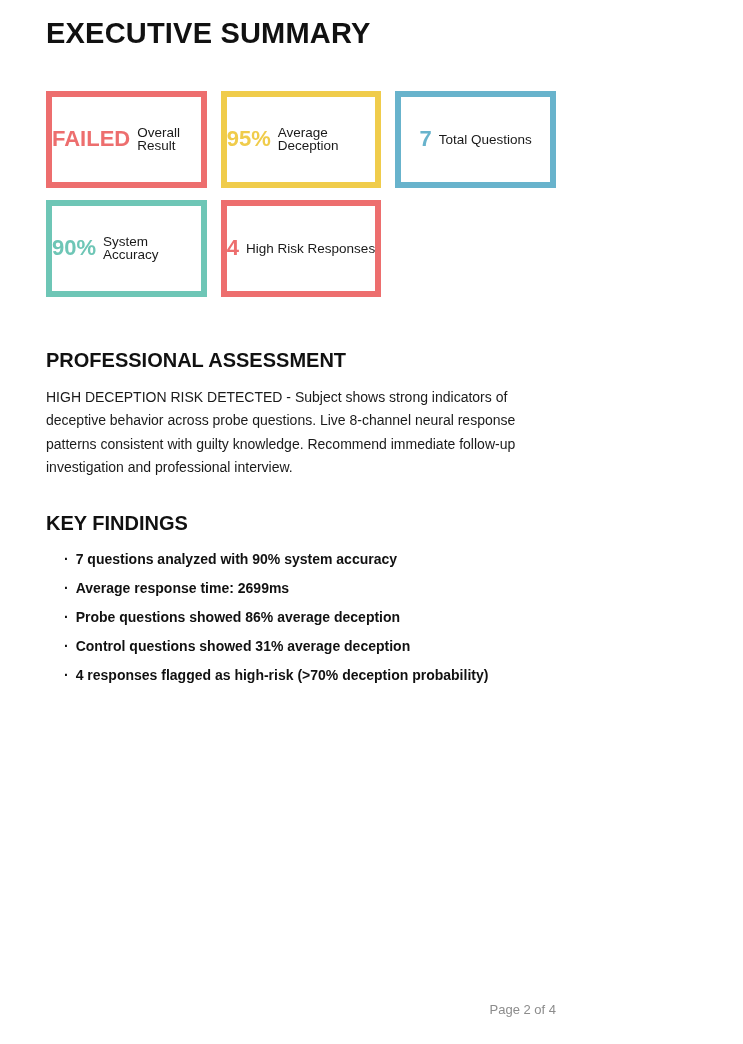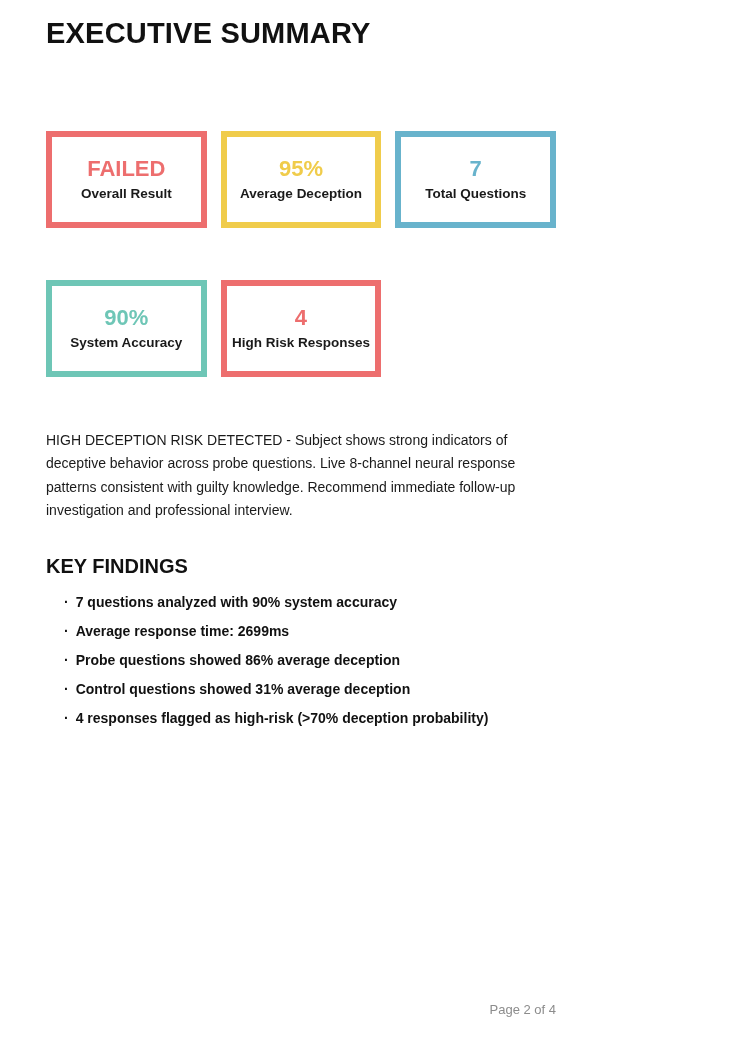--- a/index.html
+++ b/index.html
@@ -34,35 +34,33 @@
     grid-template-columns: repeat(3, 1fr);
     column-gap: 14px;
     row-gap: 12px;
   }
   .stat-card {
     box-sizing: border-box;
     height: 97px;
     background: #ffffff;
     border: 6px solid var(--card-color, #cccccc);
     display: flex;
-    flex-direction: column;
     align-items: center;
     justify-content: center;
     gap: 7px;
-    margin-top: 40px;
   }
   .stat-value {
     font-size: 22px;
     font-weight: bold;
     line-height: 1;
     color: var(--card-color, #333333);
   }
   .stat-label {
     font-size: 13.5px;
-    font-weight: bold;
+    font-weight: normal;
     line-height: 1;
     color: #1a1a1a;
   }
   .section-heading {
     margin: 0;
     font-size: 20px;
     font-weight: bold;
     color: #111111;
     line-height: 1.15;
   }
@@ -135,20 +133,21 @@
 
 
       <div class="stat-card" style="--card-color: #ED6E6E;">
         <div class="stat-value">4</div>
         <div class="stat-label">High Risk Responses</div>
       </div>
 
     </div>
 
     <div class="section-assessment">
+      <h2 class="section-heading">PROFESSIONAL ASSESSMENT</h2>
       <p class="assessment-body">HIGH DECEPTION RISK DETECTED - Subject shows strong indicators of deceptive behavior across probe questions. Live 8-channel neural response patterns consistent with guilty knowledge. Recommend immediate follow-up investigation and professional interview.</p>
     </div>
 
     <div class="section-findings">
       <h2 class="section-heading">KEY FINDINGS</h2>
       <ul class="findings-list">
         <li>
           <span class="bullet-dot">·</span>
           <span>7 questions analyzed with 90% system accuracy</span>
         </li>

